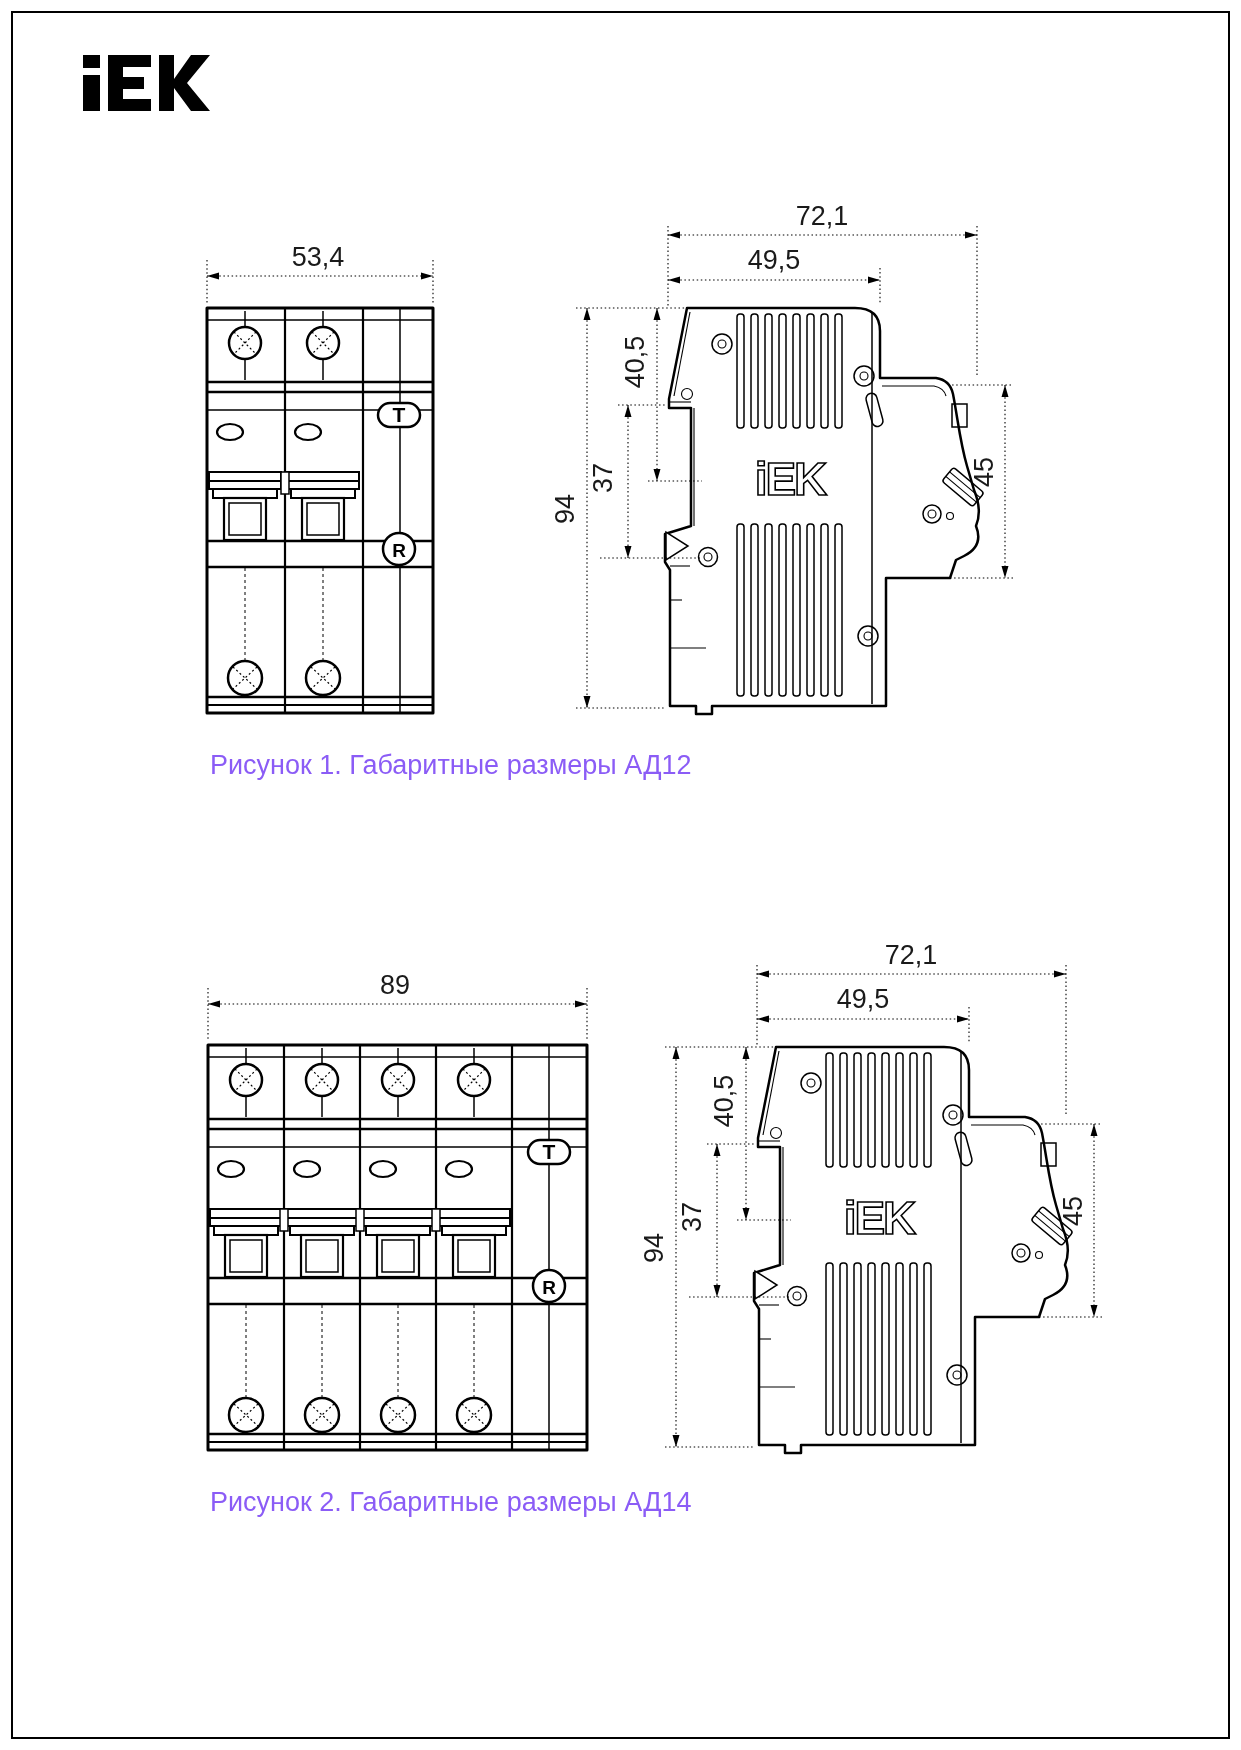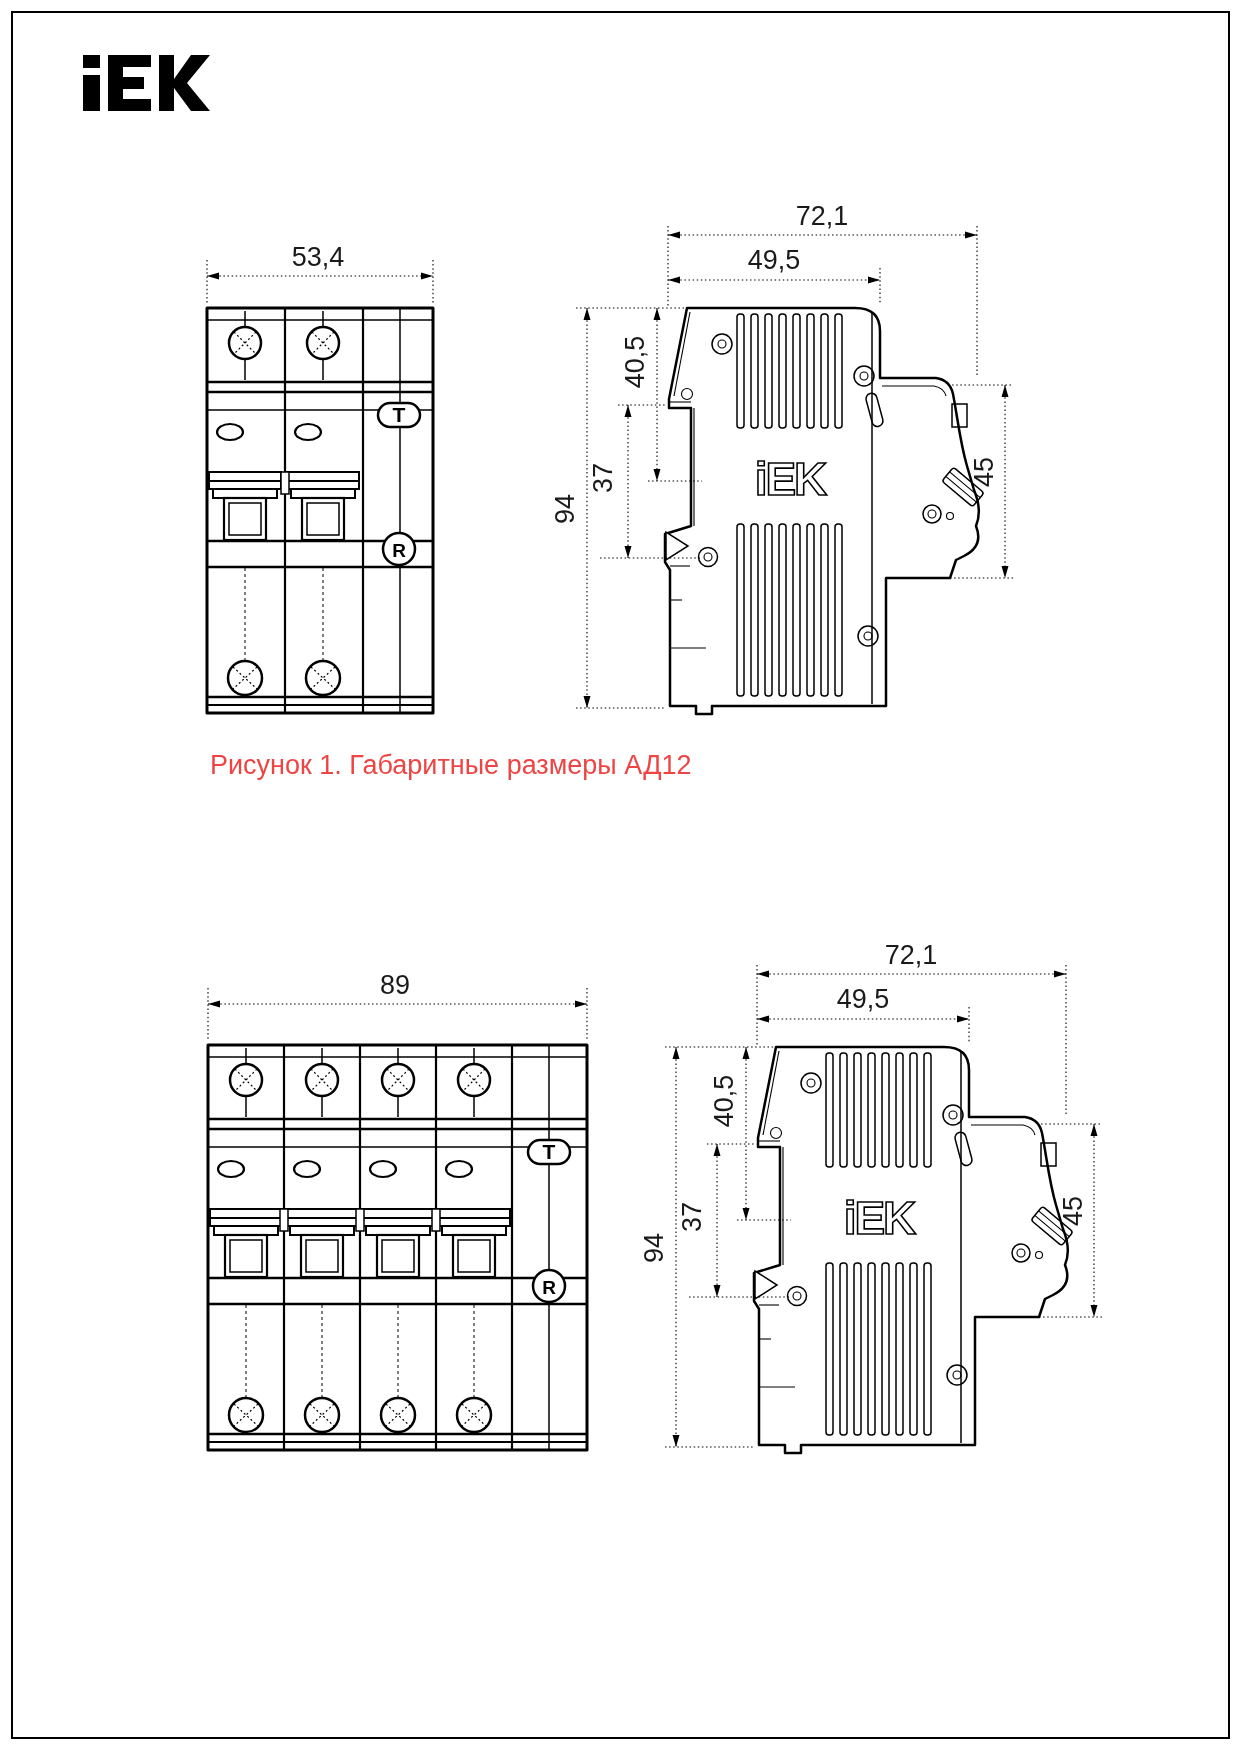--- a/index.html
+++ b/index.html
@@ -1,21 +1,21 @@
 <!DOCTYPE html>
 <html><head>
 <meta charset="utf-8">
 <style>
   html,body{margin:0;padding:0;background:#e8e8e8;}
   #page{position:relative;width:1241px;height:1750px;background:#ffffff;
         font-family:"Liberation Sans", sans-serif;overflow:hidden;}
   #frame{position:absolute;left:11px;top:11px;right:11px;bottom:11px;
          border:2px solid #000;}
   #drawing{position:absolute;left:0;top:0;}
-  .caption{position:absolute;left:210px;font-size:27px;color:#ef4444;
+  .caption{position:absolute;left:210px;font-size:27px;color:#8b5cf6;
            white-space:nowrap;letter-spacing:0;}
   #cap1{top:750px;}
   #cap2{top:1487px;}
   svg text.dim{font-family:"Liberation Sans",sans-serif;font-size:27px;fill:#1a1a1a;}
   svg text.btn{font-family:"Liberation Sans",sans-serif;font-weight:bold;fill:#000;}
   svg text.emboss{font-family:"Liberation Sans",sans-serif;font-weight:bold;
                   font-size:46px;fill:none;stroke:#000;stroke-width:1.6;letter-spacing:-2px;}
   .ol{fill:none;stroke:#000;stroke-width:2.5;stroke-linejoin:round;}
   .ol3{fill:none;stroke:#000;stroke-width:3;stroke-linejoin:round;}
   .in{fill:none;stroke:#000;stroke-width:1.5;}
@@ -249,13 +249,14 @@
       <text x="911" y="964" class="dim" text-anchor="middle">72,1</text>
       <text x="863" y="1008" class="dim" text-anchor="middle">49,5</text>
       <text x="663" y="1248" class="dim" text-anchor="middle" transform="rotate(-90 663 1248)">94</text>
       <text x="733" y="1101" class="dim" text-anchor="middle" transform="rotate(-90 733 1101)">40,5</text>
       <text x="701" y="1217" class="dim" text-anchor="middle" transform="rotate(-90 701 1217)">37</text>
       <text x="1082" y="1211" class="dim" text-anchor="middle" transform="rotate(-90 1082 1211)">45</text>
     </g>
   </svg>
 
   <div class="caption" id="cap1">Рисунок 1. Габаритные размеры АД12</div>
+  <div class="caption" id="cap2">Рисунок 2. Габаритные размеры АД14</div>
 </div>
 
 </body></html>

